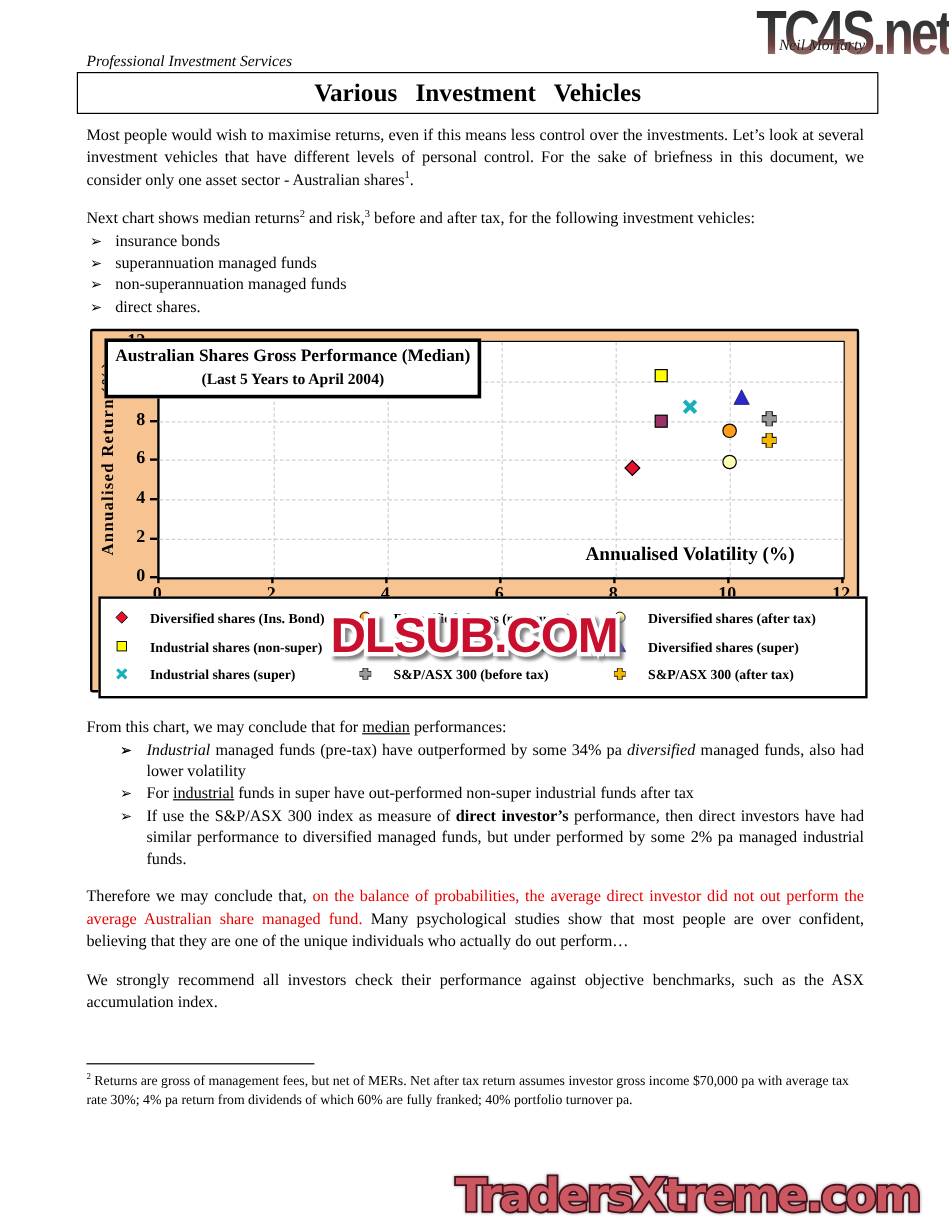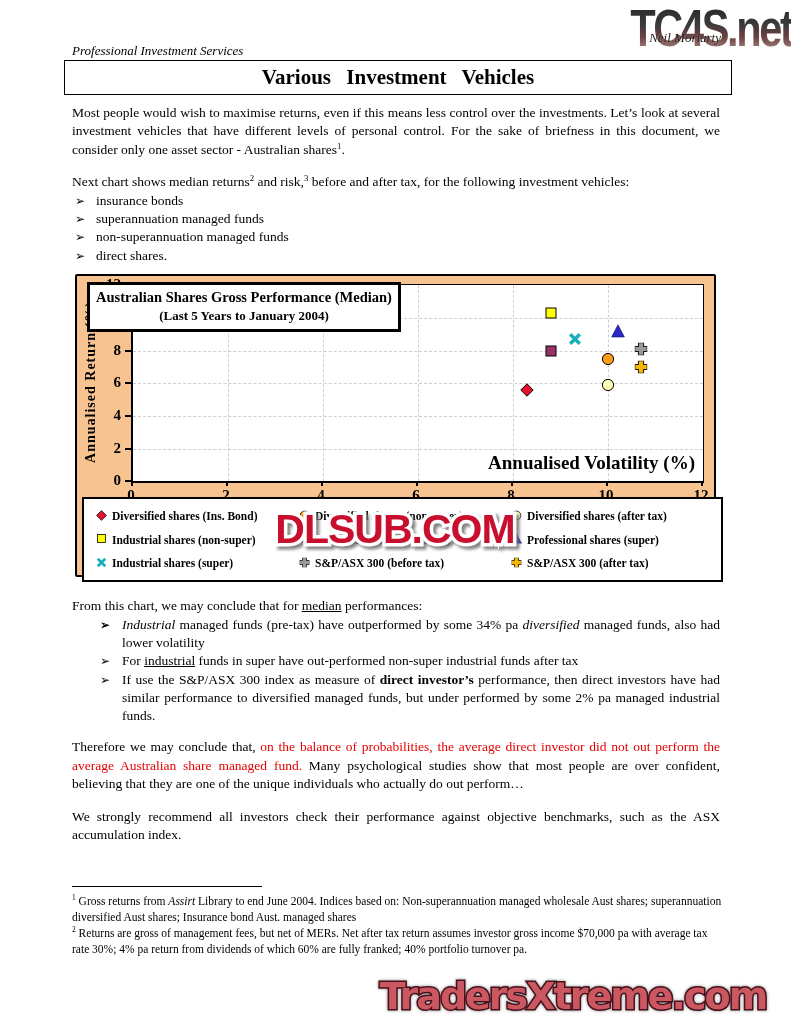--- a/index.html
+++ b/index.html
@@ -41,31 +41,31 @@
   .plot{position:absolute;left:54px;top:8px;width:570px;height:196px;background:#fff;
         border:1px solid #000;border-left-width:2px;border-bottom-width:2px;}
   .gridv{position:absolute;top:0;width:0;height:100%;border-left:1px dashed #cfcfcf;}
   .gridh{position:absolute;left:0;height:0;width:100%;border-top:1px dashed #cfcfcf;}
   .ctitle{position:absolute;left:10px;top:6px;width:300px;border:3px solid #000;background:#fff;
           padding:3px 4px 5px;text-align:center;z-index:5;}
   .ctitle .l1{font-weight:bold;font-size:14.5px;line-height:19px;}
   .ctitle .l2{font-weight:bold;font-size:13px;line-height:17px;}
   .ylab{position:absolute;left:-84px;top:97px;width:196px;height:18px;text-align:center;
         transform:rotate(-90deg);font-weight:bold;font-size:14px;letter-spacing:1px;}
-  .xlab{position:absolute;left:378px;top:178px;width:240px;text-align:right;font-weight:bold;font-size:19px;}
+  .xlab{position:absolute;left:378px;top:178px;width:240px;text-align:center;font-weight:bold;font-size:16px;}
   .xtick{position:absolute;top:210px;width:30px;margin-left:-15px;text-align:center;font-weight:bold;font-size:15px;}
   .ytick{position:absolute;left:14px;width:30px;text-align:right;font-weight:bold;font-size:15px;margin-top:-9px;}
   .tickmark-x{position:absolute;top:205px;width:2px;height:5px;background:#000;}
   .tickmark-y{position:absolute;left:48px;width:6px;height:2px;background:#000;}
   .pt{position:absolute;transform:translate(-50%,-50%);line-height:0;z-index:3;}
   
   .legend{position:absolute;left:5px;top:221px;width:625px;height:71px;background:#fff;border:2px solid #000;
           display:grid;grid-template-columns:203px 212px auto;align-content:space-around;
           padding:5px 0 5px 12px;box-sizing:content-box;}
-  .lgitem{display:flex;align-items:center;gap:5px;font-weight:bold;font-size:11.5px;line-height:12px;}
+  .lgitem{display:flex;align-items:center;gap:18px;font-weight:bold;font-size:11.5px;line-height:12px;}
   .lgitem svg{flex:0 0 auto;}
   
   .wm-legend{position:absolute;left:170px;top:223px;width:296px;height:64px;z-index:10;}
   .wm-footer{position:absolute;right:4px;top:974px;width:428px;height:46px;z-index:10;}
   
   .footnotes{position:absolute;left:72px;width:650px;top:886px;font-size:11.5px;line-height:15.5px;text-align:left;}
   .fnline{width:190px;border-top:1.4px solid #000;margin-bottom:7px;}
   .fn{margin:0 0 1px 0;}
 </style>
 </head>
@@ -127,21 +127,21 @@
               <path d="M7 0.8 V13.2 M0.8 7 H13.2" stroke="#1a1a1a" stroke-width="6.2"></path>
               <path d="M7 1.3 V12.7 M1.3 7 H12.7" stroke="#9a9a9a" stroke-width="4.2"></path>
             </svg></span>
           <span class="pt" title="S&amp;P/ASX 300 (after tax)" style="left: 508.25px; top: 81.6667px;"><svg width="14" height="14" viewBox="0 0 14 14">
               <path d="M7 0.8 V13.2 M0.8 7 H13.2" stroke="#1a1a1a" stroke-width="6.2"></path>
               <path d="M7 1.3 V12.7 M1.3 7 H12.7" stroke="#f5b800" stroke-width="4.2"></path>
             </svg></span>
         </div>
       <div class="ctitle">
         <div class="l1">Australian Shares Gross Performance (Median)</div>
-        <div class="l2">(Last 5 Years to January 2004)</div>
+        <div class="l2">(Last 5 Years to April 2004)</div>
       </div>
       <div class="ylab">Annualised Return (%)</div>
       <div class="xlab">Annualised Volatility (%)</div>
       <div id="axes">
           <div class="tickmark-x" style="left: 54px;"></div>
           <div class="xtick" style="left: 54px;">0</div>
           <div class="tickmark-x" style="left: 149px;"></div>
           <div class="xtick" style="left: 149px;">2</div>
           <div class="tickmark-x" style="left: 244px;"></div>
           <div class="xtick" style="left: 244px;">4</div>
@@ -196,21 +196,21 @@
           <div class="lgitem">
             <span><svg width="11" height="11" viewBox="0 0 14 14">
                 <rect x="2" y="2" width="10" height="10" fill="#993366" stroke="#000" stroke-width="1"></rect>
               </svg></span>
             <span>Industrial shares (after tax)</span>
           </div>
           <div class="lgitem">
             <span><svg width="11" height="11" viewBox="0 0 14 14">
                 <polygon points="7,0.8 13.4,13 0.6,13" fill="#2929c8" stroke="#10106a" stroke-width="0.6"></polygon>
               </svg></span>
-            <span>Professional shares (super)</span>
+            <span>Diversified shares (super)</span>
           </div>
           <div class="lgitem">
             <span><svg width="11" height="11" viewBox="0 0 14 14">
                 <path d="M2.2 2.2 L11.8 11.8 M11.8 2.2 L2.2 11.8" stroke="#17b0b8" stroke-width="3.4" fill="none"></path>
               </svg></span>
             <span>Industrial shares (super)</span>
           </div>
           <div class="lgitem">
             <span><svg width="11" height="11" viewBox="0 0 14 14">
                 <path d="M7 0.8 V13.2 M0.8 7 H13.2" stroke="#1a1a1a" stroke-width="6.2"></path>
@@ -238,21 +238,20 @@
       <div class="crow"><span class="arrow">➢</span><span><span>For </span><span class="st-u">industrial</span><span> funds in super have out-performed non-super industrial funds after tax</span></span></div>
       <div class="crow"><span class="arrow">➢</span><span><span>If use the S&amp;P/ASX 300 index as measure of </span><span class="st-b">direct investor’s</span><span> performance, then direct investors have had similar performance to diversified managed funds, but under performed by some 2% pa managed industrial funds.</span></span></div>
     </div>
 
     <p class="therefore"><span>Therefore we may conclude that, </span><span class="st-red">on the balance of probabilities, the average direct investor did not out perform the average Australian share managed fund.</span><span> Many psychological studies show that most people are over confident, believing that they are one of the unique individuals who actually do out perform…</span></p>
     <p class="recommend">We strongly recommend all investors check their performance against objective benchmarks, such as the ASX accumulation index.</p>
   </div>
 
   <div class="footnotes">
     <div class="fnline"></div>
-    <p class="fn"><sup>1</sup><span> Gross returns from </span><span class="st-i">Assirt</span><span> Library to end June 2004. Indices based on: Non-superannuation managed wholesale Aust shares; superannuation diversified Aust shares; Insurance bond Aust. managed shares</span></p>
     <p class="fn"><sup>2</sup><span> Returns are gross of management fees, but net of MERs. Net after tax return assumes investor gross income $70,000 pa with average tax rate 30%; 4% pa return from dividends of which 60% are fully franked; 40% portfolio turnover pa.</span></p>
   </div>
 
   <svg class="wm-footer" viewBox="0 0 428 46">
     <text x="214" y="35" text-anchor="middle" font-family="DejaVu Sans, sans-serif" font-weight="bold" font-size="38" letter-spacing="-2" id="wmFooterText" paint-order="stroke" stroke-width="3" style="filter:drop-shadow(0 0 1.5px #aaaaaa) drop-shadow(0 0 1px #dddddd);" fill="#cb5860" stroke="#46101c">TradersXtreme.com</text>
   </svg>
 
 </div>
 
 </body></html>

